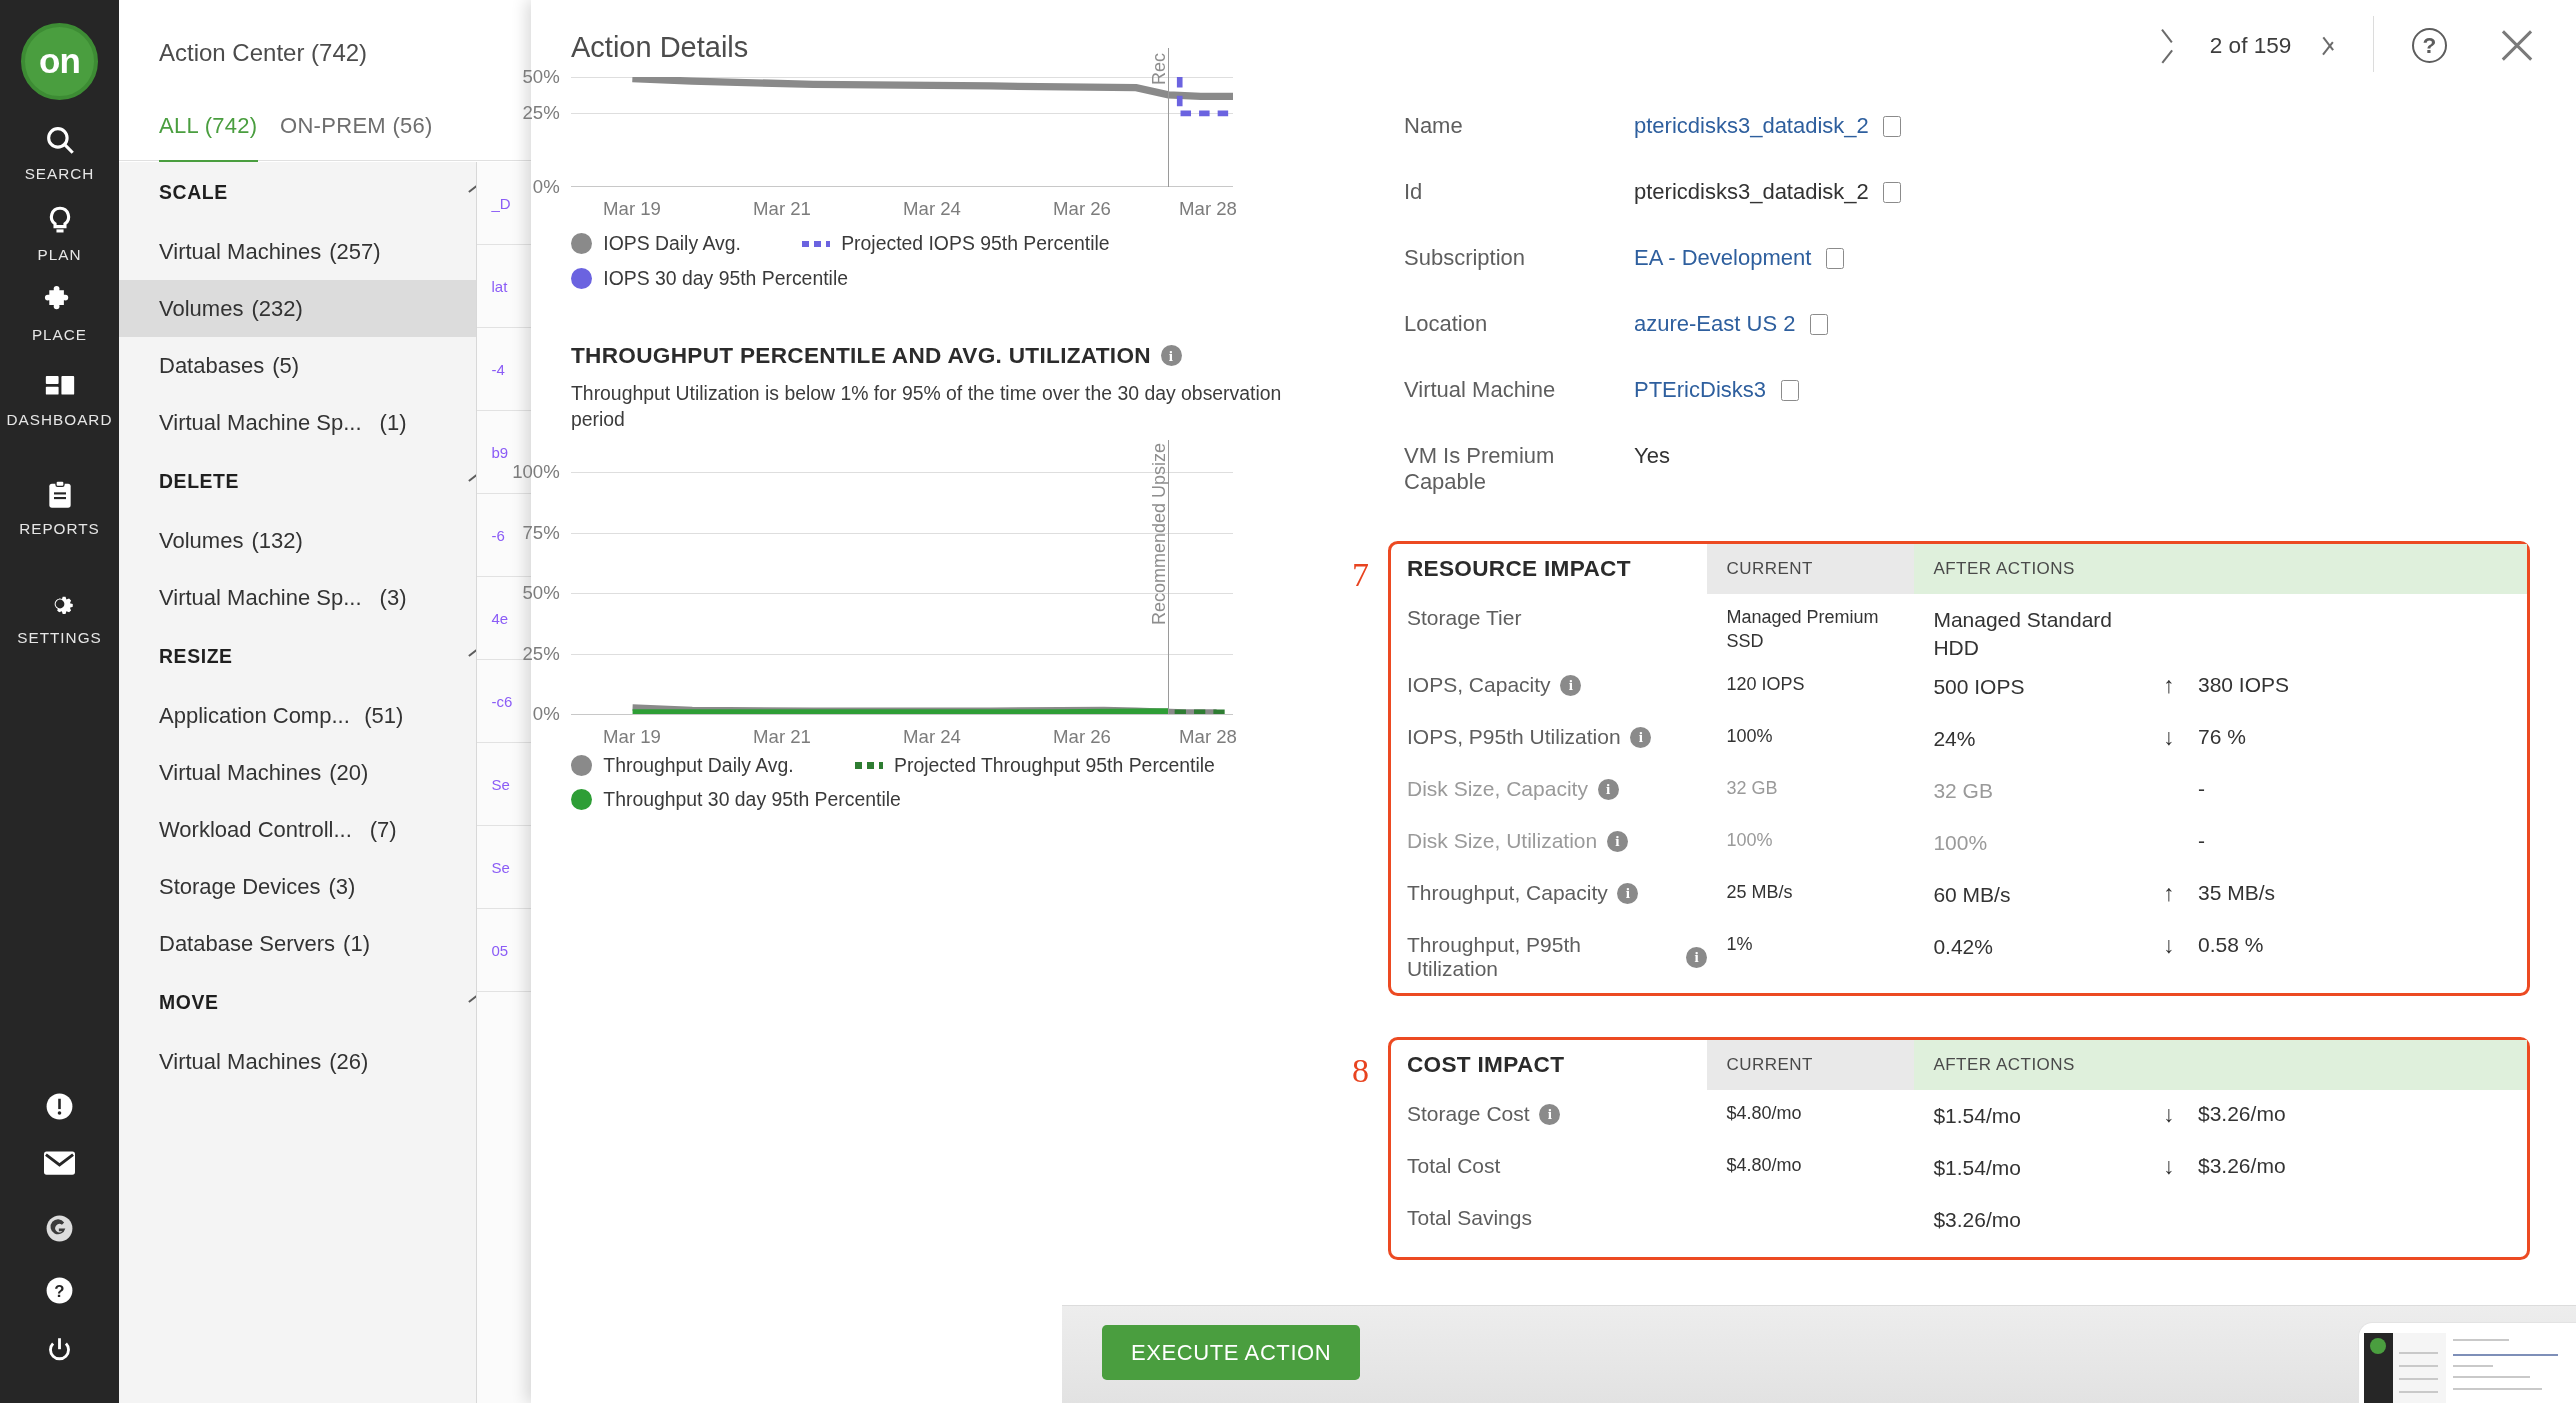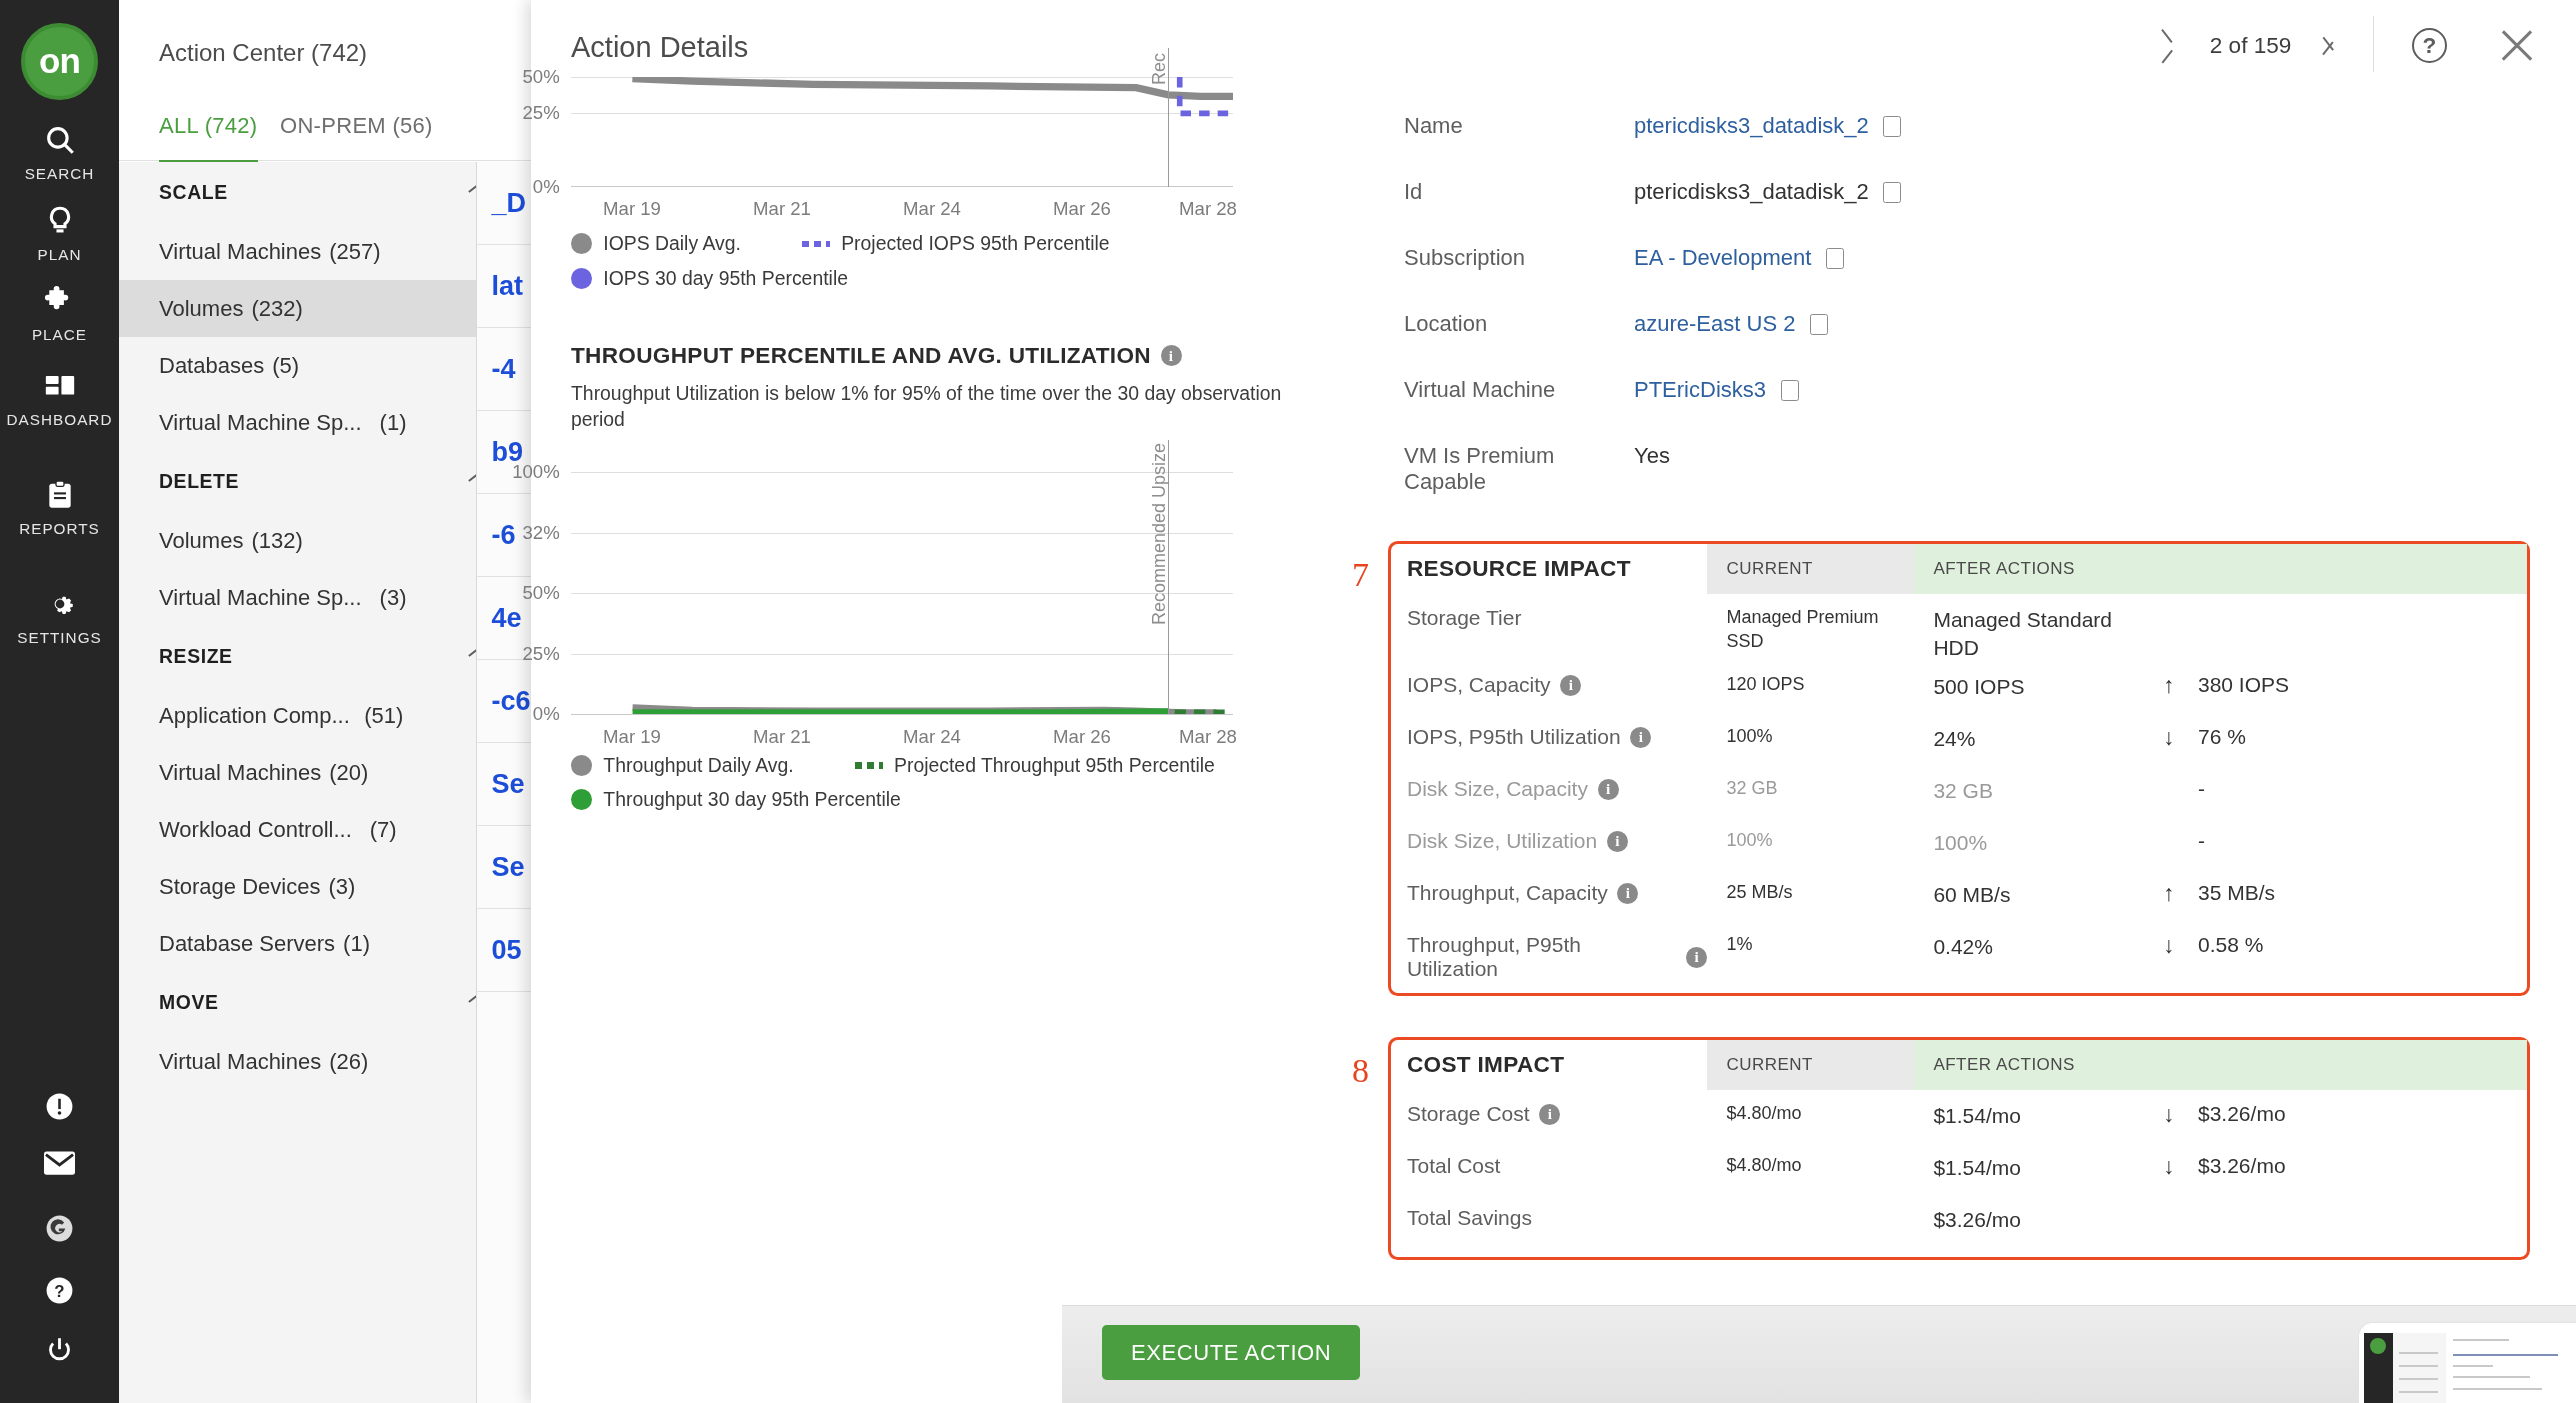--- a/index.html
+++ b/index.html
@@ -81,21 +81,21 @@
 
   
   #bgtable {
     position: absolute; left: 476px; top: 162px; width: 89px; bottom: 0;
     background: #fbfbfb; overflow: hidden;
     border-left: 0.8px solid #d8d8d8;
   }
   #bgtable .bgrow {
     height: 83px; border-bottom: 0.8px solid #e2e2e2;
     display: flex; align-items: center; padding-left: 14.5px;
-    font-size: 27px; color: #1d4ed8; font-weight: bold; white-space: nowrap; overflow: hidden;
+    font-size: 15px; color: #8b5cf6; font-weight: normal; white-space: nowrap; overflow: hidden;
   }
 
   
   #modal {
     position: absolute; left: 531px; top: 0; right: 0; bottom: 0;
     background: #ffffff;
     box-shadow: -4.8px 0 14.5px rgba(0,0,0,.14);
   }
   #modal-head {
     position: absolute; left: 0; top: 0; width: 100%; height: 97px;
@@ -506,21 +506,21 @@
       <div class="chart-title">
         <span>THROUGHPUT PERCENTILE AND AVG. UTILIZATION</span>
         <span class="info-i">i</span>
       </div>
       <div class="chart-sub">Throughput Utilization is below 1% for 95% of the time over the 30 day observation period</div>
 
       <div class="plot" style="height:242px; width:662px; margin-top:40px; position:relative;">
         <div class="gl" style="top:0"></div>
           <div class="ylab" style="top:0">100%</div>
         <div class="gl" style="top:61px"></div>
-          <div class="ylab" style="top:61px">32%</div>
+          <div class="ylab" style="top:61px">75%</div>
         <div class="gl" style="top:121px"></div>
           <div class="ylab" style="top:121px">50%</div>
         <div class="gl" style="top:182px"></div>
           <div class="ylab" style="top:182px">25%</div>
         <div class="xaxis" style="bottom:0"></div>
           <div class="ylab" style="top:242px">0%</div>
 
         <svg width="662" height="242" style="position:absolute;left:0;top:0" viewBox="0 0 820 300">
           <polyline points="76,292 150,295 300,296 520,296 660,295 700,296 760,298 800,298" fill="none" stroke="#8a8a8a" stroke-width="8"></polyline>
           <polyline points="76,298 200,298 400,298 600,298 740,297" fill="none" stroke="#2e9e36" stroke-width="8"></polyline>

